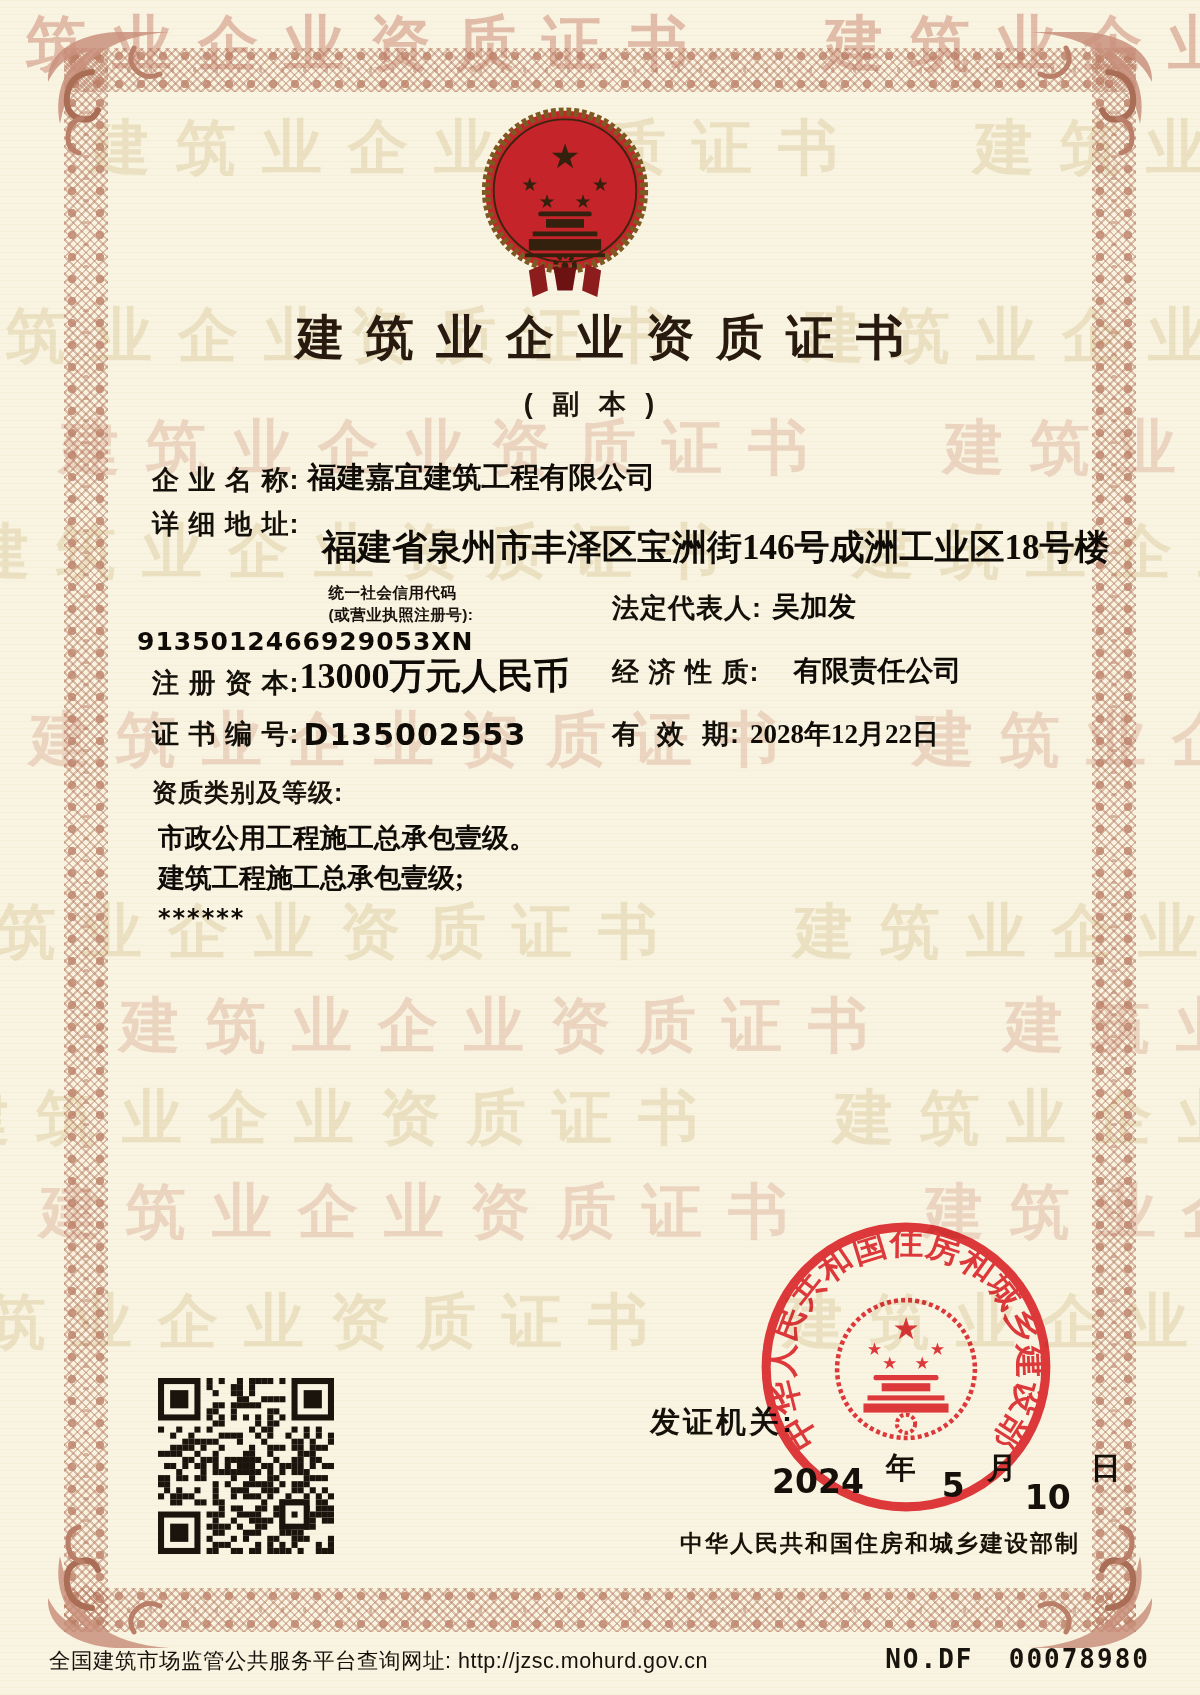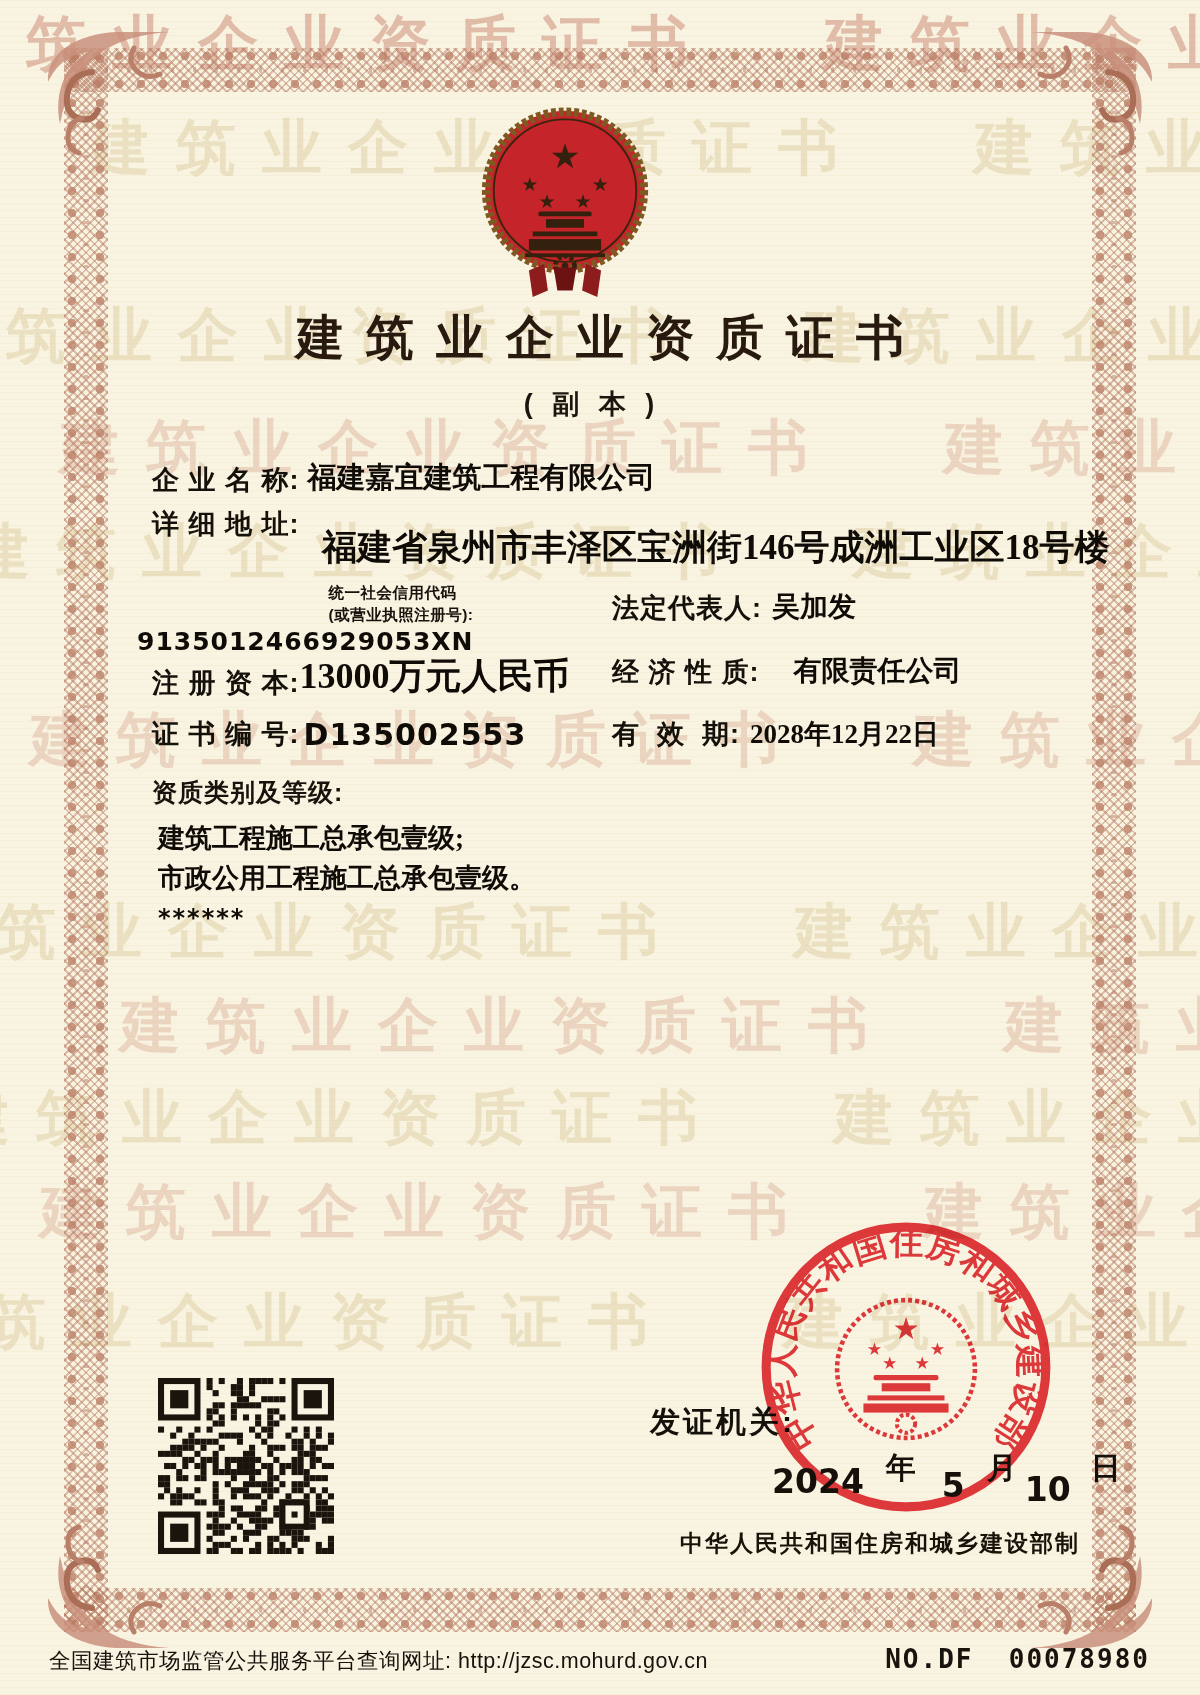--- a/index.html
+++ b/index.html
@@ -73,21 +73,21 @@
   .quals .stars{font-family:"DejaVu Sans",sans-serif;font-weight:700;font-size:24px;letter-spacing:2px;}
   
   .qr{position:absolute;left:158px;top:1378px;width:176px;height:176px;}
   .authority{position:absolute;left:650px;top:1402px;font-weight:900;font-size:30px;letter-spacing:3px;color:#14100a;}
   .seal{position:absolute;left:754px;top:1215px;width:304px;height:304px;mix-blend-mode:multiply;opacity:.95;}
   .date-row{position:absolute;left:772px;top:1440px;display:flex;align-items:flex-start;font-weight:800;color:#151009;text-align:right;}
   .date-row .hanzi{font-size:30px;transform:translateY(8px);}
   .date-row .num{font-family:"DejaVu Sans",sans-serif;font-weight:700;font-size:33px;}
   .dy{transform:translateY(22px);}
   .dm{transform:translateY(26px);margin-left:26px;}
-  .dd{transform:translateY(30px);margin-left:8px;}
+  .dd{transform:translateY(30px);margin-left:8px;margin-top:8px;}
   .sp1{margin-left:22px;} .sp2{margin-left:22px;} .sp3{margin-left:20px;}
   .maker{position:absolute;left:640px;top:1528px;width:480px;text-align:center;
          font-weight:900;font-size:23px;letter-spacing:2px;color:#181209;}
   
   .footer-left{position:absolute;left:49px;top:1646px;font-weight:400;font-size:21.5px;
                letter-spacing:.5px;color:#15110b;white-space:pre;}
   .footer-right{position:absolute;right:50px;top:1644px;font-family:"DejaVu Sans Mono",monospace;
                 font-weight:600;font-size:26px;letter-spacing:2px;color:#17130d;white-space:pre;}
 </style>
 </head>
@@ -199,22 +199,22 @@
     <span class="f-value f-num" style="margin-left:4px;font-size:30px;">D135002553</span>
   </div>
   <div class="row r5-right">
     <span class="f-label">有  效  期:</span>
     <span class="f-value" style="margin-left:10px;font-size:27px;">2028年12月22日</span>
   </div>
 
   <div class="grade-label">资质类别及等级:</div>
 
   <div class="quals">
+    <div>市政公用工程施工总承包壹级。</div>
     <div>建筑工程施工总承包壹级;</div>
-    <div>市政公用工程施工总承包壹级。</div>
     <div class="stars">******</div>
   </div>
 
   <div class="qr" id="qr"><svg viewBox="0 0 174 174" width="176" height="176">
         <rect x="48" y="0" width="6" height="6" fill="#1b140d"></rect>
         <rect x="60" y="0" width="6" height="6" fill="#1b140d"></rect>
         <rect x="78" y="0" width="6" height="6" fill="#1b140d"></rect>
         <rect x="90" y="0" width="6" height="6" fill="#1b140d"></rect>
         <rect x="96" y="0" width="6" height="6" fill="#1b140d"></rect>
         <rect x="102" y="0" width="6" height="6" fill="#1b140d"></rect>

